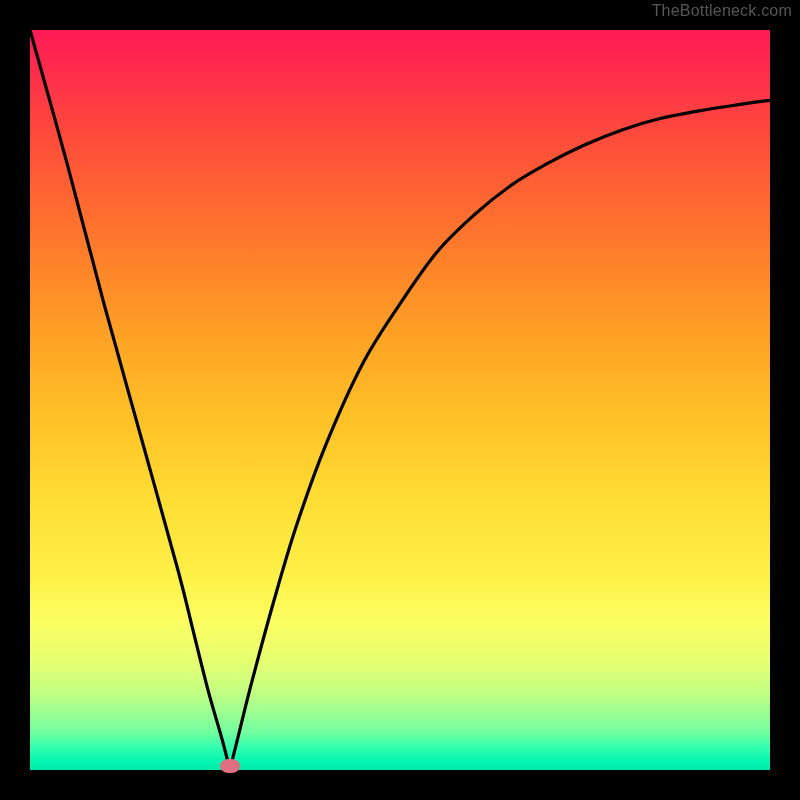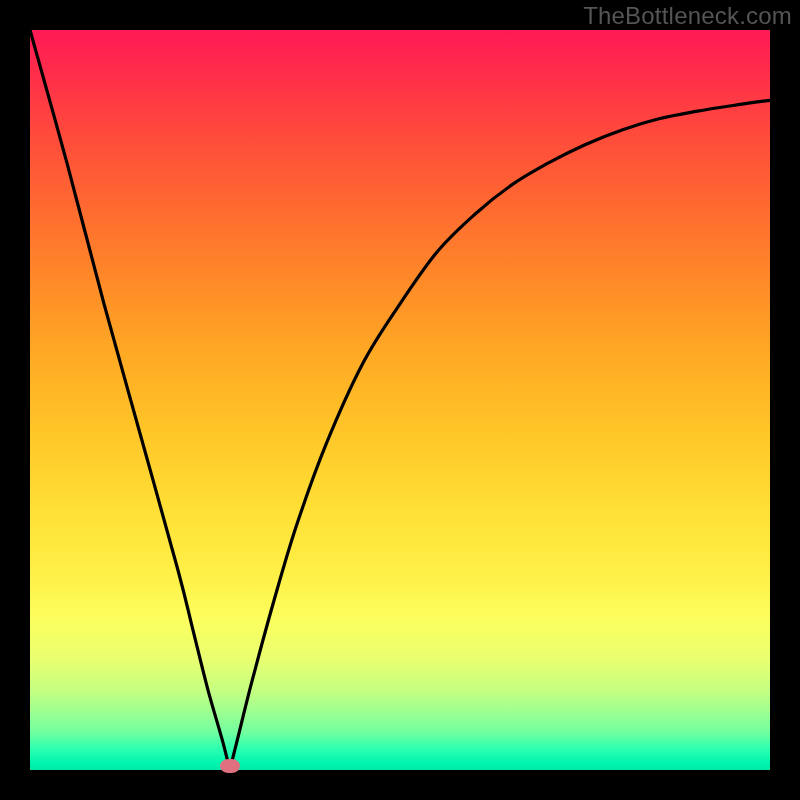--- a/index.html
+++ b/index.html
@@ -15,21 +15,21 @@
     position: relative;
     width: 800px;
     height: 800px;
     background: #000;
   }
   .watermark {
     position: absolute;
     top: 2px;
     right: 8px;
     color: #555;
-    font-size: 24px;
+    font-size: 16px;
     font-weight: 500;
     letter-spacing: 0.2px;
     z-index: 10;
   }
   .plot-bg {
     position: absolute;
     left: 30px;
     top: 30px;
     width: 740px;
     height: 740px;

